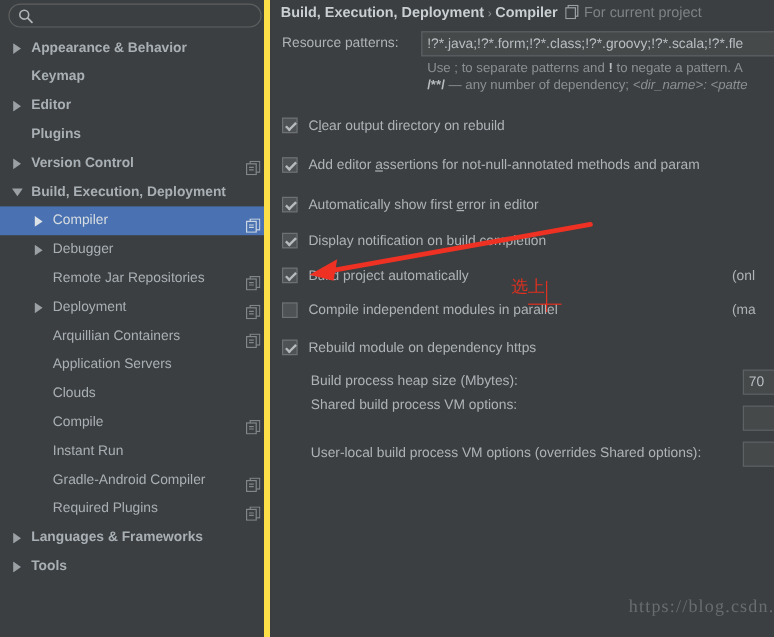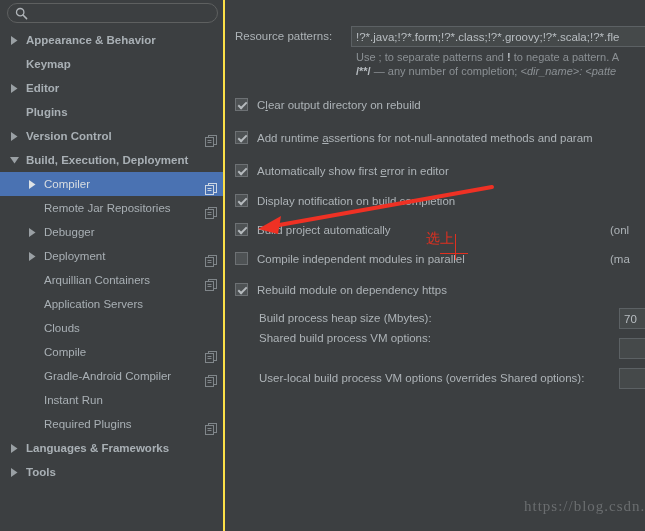--- a/index.html
+++ b/index.html
@@ -15,21 +15,21 @@
     width: 645px; height: 531px;
     background: #3c3f41;
     overflow: hidden;
   }
 
   
   #sidebar {
     position: absolute; left: 0; top: 0;
     width: 225px; height: 531px;
     background: #3c3f41;
-    border-right: 2px solid #fde047;
+    border-right: 5px solid #fde047;
     overflow: hidden;
   }
   #search-wrap {
     position: absolute; left: 7px; top: 3px;
     width: 211px; height: 20px;
     border: 1px solid #5e6060;
     border-radius: 10px;
     background: #3c3f41;
   }
   #search-icon {
@@ -260,42 +260,42 @@
           </span>
           <span class="tlabel">Compiler</span>
           <span class="copy-ic"><svg width="12" height="12" viewBox="0 0 12 12">
               <rect x="3.5" y="0.5" width="8" height="9" fill="none" stroke="#e3e8ec" stroke-width="1"></rect>
               <rect x="0.5" y="2.5" width="8" height="9" fill="#4a72b2" stroke="#e3e8ec" stroke-width="1"></rect>
               <line x1="2.5" y1="5.5" x2="6.5" y2="5.5" stroke="#e3e8ec" stroke-width="1"></line>
               <line x1="2.5" y1="7.5" x2="6.5" y2="7.5" stroke="#e3e8ec" stroke-width="1"></line>
             </svg></span>
         </div>
         <div class="tree-row lvl1">
+          <span class="tw">
+            <svg width="8" height="9" viewBox="0 0 8 9">
+              <polygon points="1,0 7.5,4.5 1,9" fill="#9aa0a4"></polygon>
+            </svg>
+          </span>
+          <span class="tlabel">Debugger</span>
+        </div>
+        <div class="tree-row lvl1">
           <span class="tlabel">Remote Jar Repositories</span>
           <span class="copy-ic"><svg width="12" height="12" viewBox="0 0 12 12">
               <rect x="3.5" y="0.5" width="8" height="9" fill="none" stroke="#8d9397" stroke-width="1"></rect>
               <rect x="0.5" y="2.5" width="8" height="9" fill="#3c3f41" stroke="#8d9397" stroke-width="1"></rect>
               <line x1="2.5" y1="5.5" x2="6.5" y2="5.5" stroke="#8d9397" stroke-width="1"></line>
               <line x1="2.5" y1="7.5" x2="6.5" y2="7.5" stroke="#8d9397" stroke-width="1"></line>
             </svg></span>
         </div>
         <div class="tree-row lvl1">
           <span class="tw">
             <svg width="8" height="9" viewBox="0 0 8 9">
               <polygon points="1,0 7.5,4.5 1,9" fill="#9aa0a4"></polygon>
             </svg>
           </span>
-          <span class="tlabel">Debugger</span>
-        </div>
-        <div class="tree-row lvl1">
-          <span class="tw">
-            <svg width="8" height="9" viewBox="0 0 8 9">
-              <polygon points="1,0 7.5,4.5 1,9" fill="#9aa0a4"></polygon>
-            </svg>
-          </span>
           <span class="tlabel">Deployment</span>
           <span class="copy-ic"><svg width="12" height="12" viewBox="0 0 12 12">
               <rect x="3.5" y="0.5" width="8" height="9" fill="none" stroke="#8d9397" stroke-width="1"></rect>
               <rect x="0.5" y="2.5" width="8" height="9" fill="#3c3f41" stroke="#8d9397" stroke-width="1"></rect>
               <line x1="2.5" y1="5.5" x2="6.5" y2="5.5" stroke="#8d9397" stroke-width="1"></line>
               <line x1="2.5" y1="7.5" x2="6.5" y2="7.5" stroke="#8d9397" stroke-width="1"></line>
             </svg></span>
         </div>
         <div class="tree-row lvl1">
           <span class="tlabel">Arquillian Containers</span>
@@ -315,30 +315,30 @@
         <div class="tree-row lvl1">
           <span class="tlabel">Compile</span>
           <span class="copy-ic"><svg width="12" height="12" viewBox="0 0 12 12">
               <rect x="3.5" y="0.5" width="8" height="9" fill="none" stroke="#8d9397" stroke-width="1"></rect>
               <rect x="0.5" y="2.5" width="8" height="9" fill="#3c3f41" stroke="#8d9397" stroke-width="1"></rect>
               <line x1="2.5" y1="5.5" x2="6.5" y2="5.5" stroke="#8d9397" stroke-width="1"></line>
               <line x1="2.5" y1="7.5" x2="6.5" y2="7.5" stroke="#8d9397" stroke-width="1"></line>
             </svg></span>
         </div>
         <div class="tree-row lvl1">
+          <span class="tlabel">Instant Run</span>
+        </div>
+        <div class="tree-row lvl1">
           <span class="tlabel">Gradle-Android Compiler</span>
           <span class="copy-ic"><svg width="12" height="12" viewBox="0 0 12 12">
               <rect x="3.5" y="0.5" width="8" height="9" fill="none" stroke="#8d9397" stroke-width="1"></rect>
               <rect x="0.5" y="2.5" width="8" height="9" fill="#3c3f41" stroke="#8d9397" stroke-width="1"></rect>
               <line x1="2.5" y1="5.5" x2="6.5" y2="5.5" stroke="#8d9397" stroke-width="1"></line>
               <line x1="2.5" y1="7.5" x2="6.5" y2="7.5" stroke="#8d9397" stroke-width="1"></line>
             </svg></span>
-        </div>
-        <div class="tree-row lvl1">
-          <span class="tlabel">Instant Run</span>
         </div>
         <div class="tree-row lvl1">
           <span class="tlabel">Required Plugins</span>
           <span class="copy-ic"><svg width="12" height="12" viewBox="0 0 12 12">
               <rect x="3.5" y="0.5" width="8" height="9" fill="none" stroke="#8d9397" stroke-width="1"></rect>
               <rect x="0.5" y="2.5" width="8" height="9" fill="#3c3f41" stroke="#8d9397" stroke-width="1"></rect>
               <line x1="2.5" y1="5.5" x2="6.5" y2="5.5" stroke="#8d9397" stroke-width="1"></line>
               <line x1="2.5" y1="7.5" x2="6.5" y2="7.5" stroke="#8d9397" stroke-width="1"></line>
             </svg></span>
         </div>
@@ -356,39 +356,45 @@
               <polygon points="1,0 7.5,4.5 1,9" fill="#9aa0a4"></polygon>
             </svg>
           </span>
           <span class="tlabel">Tools</span>
         </div>
       </div>
   </div>
 
   <div id="content">
 
+    <div id="breadcrumb">
+      <span class="bc-main">Build, Execution, Deployment</span><span class="bc-sep">›</span><span class="bc-main">Compiler</span><span class="bc-ic"><svg viewBox="0 0 12 12" width="12" height="12">
+              <rect x="2.5" y="0.5" width="8" height="9" fill="none" stroke="#9aa0a4" stroke-width="1"></rect>
+              <rect x="0.5" y="2.5" width="8" height="9" fill="#3c3f41" stroke="#9aa0a4" stroke-width="1"></rect>
+            </svg></span><span class="bc-scope">For current project</span>
+    </div>
 
     <div id="res-label">Resource patterns:</div>
     <input id="res-input" type="text" value="!?*.java;!?*.form;!?*.class;!?*.groovy;!?*.scala;!?*.fle" style="">
 
     <div class="res-hint" id="res-hint1">
       <span>Use ; to separate patterns and </span><span class="hint-b">!</span><span> to negate a pattern. A</span>
     </div>
     <div class="res-hint" id="res-hint2">
-      <span class="hint-b">/**/</span><span> — any number of completion; </span><span class="hint-i">&lt;dir_name&gt;: &lt;patte</span>
+      <span class="hint-b">/**/</span><span> — any number of dependency; </span><span class="hint-i">&lt;dir_name&gt;: &lt;patte</span>
     </div>
 
     <div id="cb-list">
         <div class="cb-row" style="top: 96px;">
           <span class="cb-box on"></span>
           <span class="cb-text"><span>C</span><u>l</u><span>ear output directory on rebuild</span></span>
         </div>
         <div class="cb-row" style="top: 129px;">
           <span class="cb-box on"></span>
-          <span class="cb-text"><span>Add runtime </span><u>a</u><span>ssertions for not-null-annotated methods and param</span></span>
+          <span class="cb-text"><span>Add editor </span><u>a</u><span>ssertions for not-null-annotated methods and param</span></span>
         </div>
         <div class="cb-row" style="top: 162px;">
           <span class="cb-box on"></span>
           <span class="cb-text"><span>Automatically show first </span><u>e</u><span>rror in editor</span></span>
         </div>
         <div class="cb-row" style="top: 192px;">
           <span class="cb-box on"></span>
           <span class="cb-text"><span>Display notification on build completion</span><u></u><span></span></span>
         </div>
         <div class="cb-row" style="top: 221px;">

